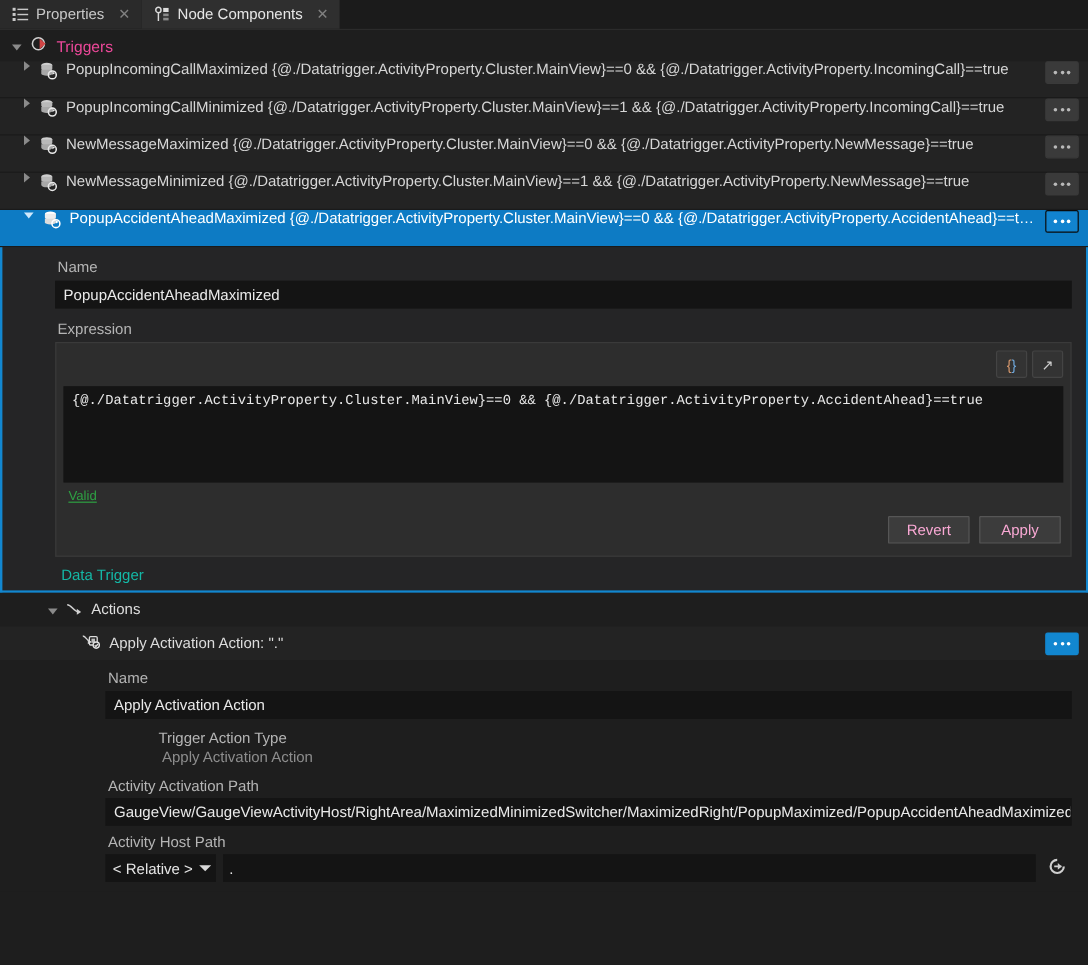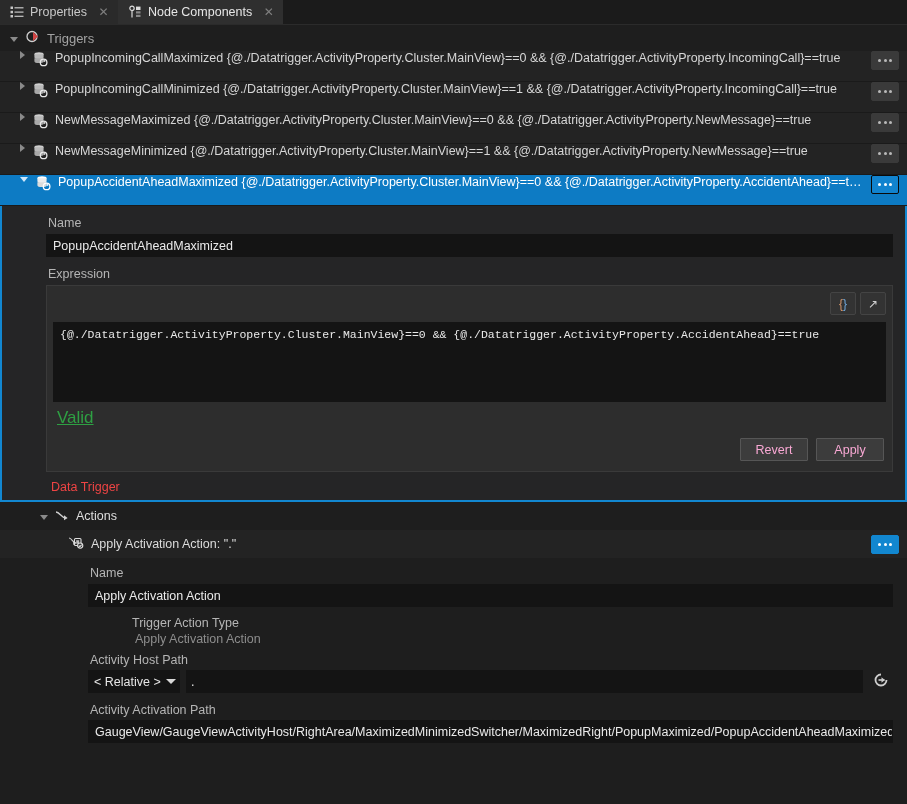--- a/index.html
+++ b/index.html
@@ -42,21 +42,21 @@
 
   
   .section-head {
     height: 26px;
     display: flex;
     align-items: center;
     gap: 7px;
     padding-left: 10px;
     background: #1e1e1e;
     font-size: 13px;
-    color: #a3a3a3;
+    color: #ec4899;
   }
   .caret {
     width: 0; height: 0; flex: none;
     border-left: 4.5px solid transparent;
     border-right: 4.5px solid transparent;
     border-top: 5px solid #8a8a8a;
     margin-top: 2px;
   }
   .caret.right {
     border-top: 4.5px solid transparent;
@@ -138,38 +138,38 @@
     border: 1px solid #141414;
     margin-top: 7px;
     height: 80px;
     padding: 5px 6px;
     font-family: "Liberation Mono", "DejaVu Sans Mono", monospace;
     font-size: 11.5px;
     color: #e8e8e8;
     white-space: nowrap;
     overflow: hidden;
   }
-  .valid { color: #2ea043; font-size: 17px; padding: 6px 0 0 4px; text-decoration: underline; }
+  .valid { color: #2ea043; font-size: 11px; padding: 6px 0 0 4px; text-decoration: underline; }
   .expr-actions {
     display: flex; justify-content: flex-end; gap: 8px;
     padding: 10px 2px 4px 0;
   }
   .btn {
     min-width: 68px; height: 23px;
     background: #3c3c3c;
     border: 1px solid #565656;
     border-radius: 1px;
     color: #f9a8d4;
     font-size: 12.5px;
     display: flex; align-items: center; justify-content: center;
     padding: 0 10px;
   }
   .nct { margin-top: 8px; }
   .nct .k { color: #b5b5b5; font-size: 12.5px; }
-  .nct .v { color: #ef4444; font-size: 12.5px; padding-left: 5px; margin-top: 3px; }
+  .nct .v { color: #14b8a6; font-size: 12.5px; padding-left: 5px; margin-top: 3px; }
 
   
   .actions-head {
     height: 28px;
     display: flex; align-items: center; gap: 7px;
     padding-left: 40px;
     background: #1e1e1e;
     font-size: 12.5px;
     color: #dedede;
   }
@@ -435,20 +435,27 @@
   <div class="field-label">Name</div>
   <div class="textbox">
     <span>Apply Activation Action</span>
   </div>
 
   <div class="mb8">
     <div class="field-label" style="margin-bottom:1px">Trigger Action Type</div>
     <div class="ro-value">Apply Activation Action</div>
   </div>
 
+  <div style="margin-top:10px">
+    <div class="field-label" style="margin-bottom:3px">Activity Activation Path</div>
+    <div class="textbox">
+      <span>GaugeView/GaugeViewActivityHost/RightArea/MaximizedMinimizedSwitcher/MaximizedRight/PopupMaximized/PopupAccidentAheadMaximized</span>
+    </div>
+  </div>
+
   <div style="margin-top:7px">
     <div class="field-label" style="margin-bottom:2px">Activity Host Path</div>
     <div class="host-row">
       <div class="combo">
         <span class="cv">&lt; Relative &gt;</span>
         <span class="carrow"></span>
       </div>
       <div class="host-path-box">
         <span>.</span>
       </div>
@@ -456,20 +463,13 @@
         <span>
           <svg viewBox="0 0 18 18" width="18" height="18">
             <path d="M14.5 9 A5.5 5.5 0 1 1 9 3.5" fill="none" stroke="#cfcfcf" stroke-width="1.8"></path>
             <path d="M12.5 9 L6.5 9" stroke="#cfcfcf" stroke-width="1.6"></path>
             <path d="M9.5 6.2 L12.8 9 L9.5 11.8 Z" fill="#cfcfcf"></path>
           </svg>
         </span>
       </div>
     </div>
   </div>
-
-  <div style="margin-top:10px">
-    <div class="field-label" style="margin-bottom:3px">Activity Activation Path</div>
-    <div class="textbox">
-      <span>GaugeView/GaugeViewActivityHost/RightArea/MaximizedMinimizedSwitcher/MaximizedRight/PopupMaximized/PopupAccidentAheadMaximized</span>
-    </div>
-  </div>
 </div>
 
 </body></html>

